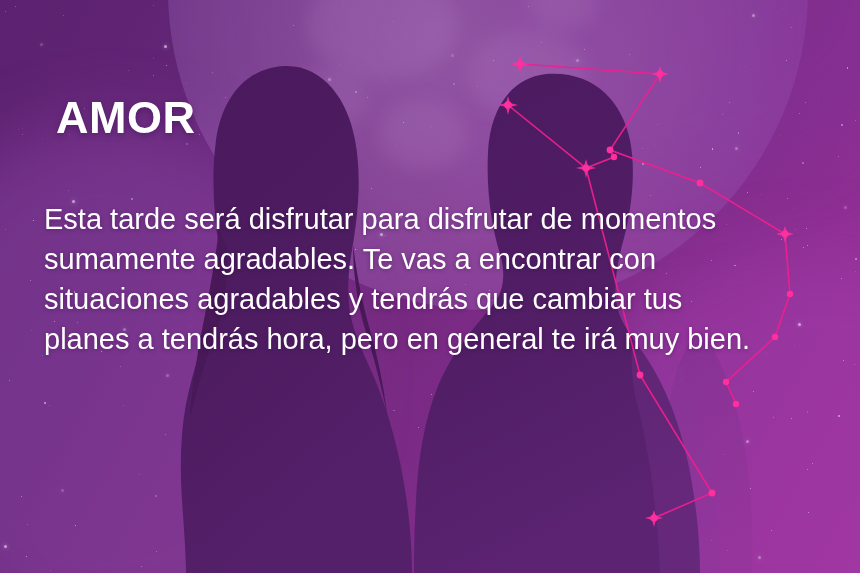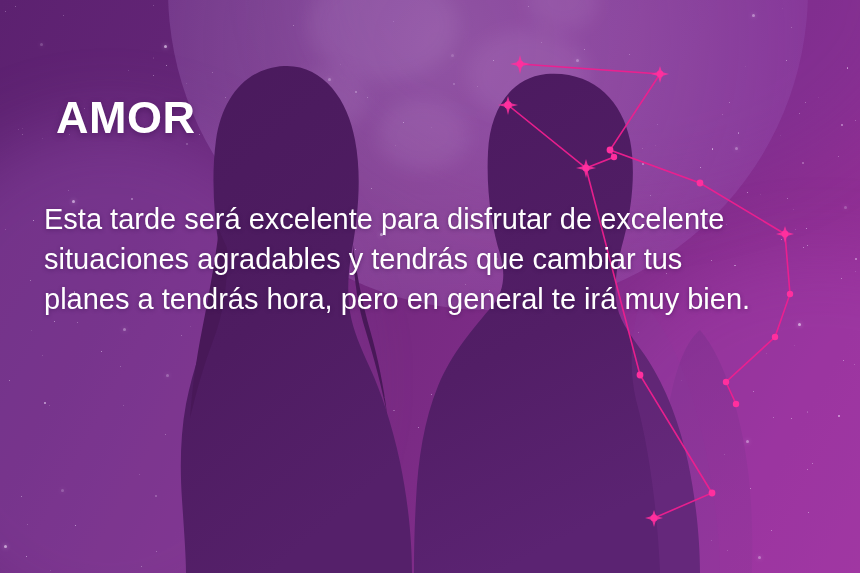--- a/index.html
+++ b/index.html
@@ -427,18 +427,19 @@
         <path d="M586,159 L588,166 L596,168 L588,170 L586,178 L584,170 L576,168 L584,166 Z"></path>
         <path d="M660,66 L662,72 L669,74 L662,76 L660,83 L658,76 L651,74 L658,72 Z"></path>
         <path d="M785,226 L787,232 L794,234 L787,236 L785,243 L783,236 L776,234 L783,232 Z"></path>
         <path d="M654,510 L656,516 L663,518 L656,520 L654,527 L652,520 L645,518 L652,516 Z"></path>
       </g>
     </g>
   </svg>
 
   <h1 id="title">AMOR</h1>
   <div id="body-copy">
-      <span class="ln">Esta tarde será excelente para disfrutar de excelente</span>
+      <span class="ln">Esta tarde será disfrutar para disfrutar de momentos</span>
+      <span class="ln">sumamente agradables. Te vas a encontrar con</span>
       <span class="ln">situaciones agradables y tendrás que cambiar tus</span>
       <span class="ln">planes a tendrás hora, pero en general te irá muy bien.</span>
     </div>
 
 </div>
 
 </body></html>

